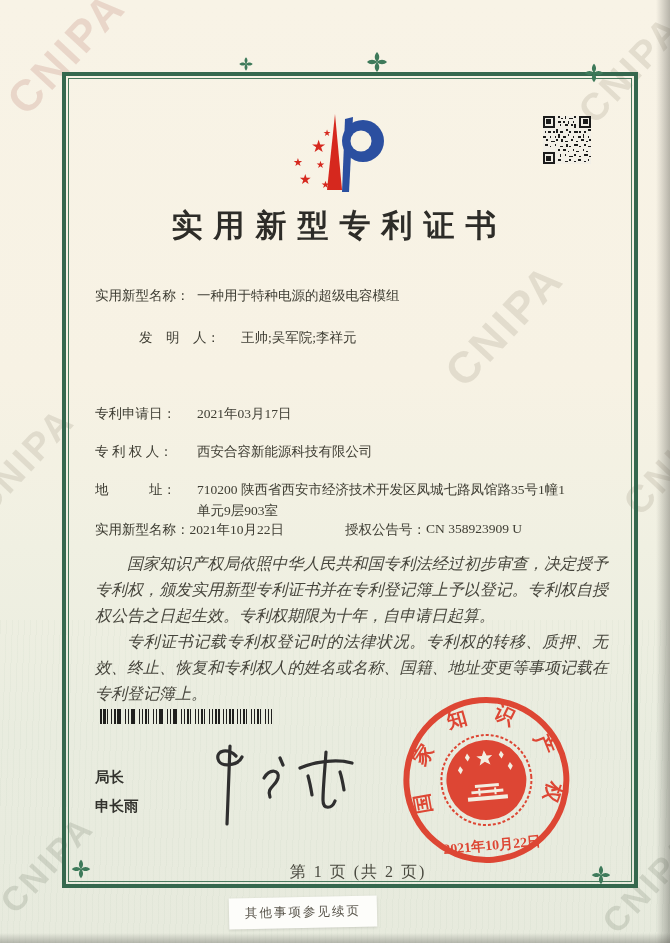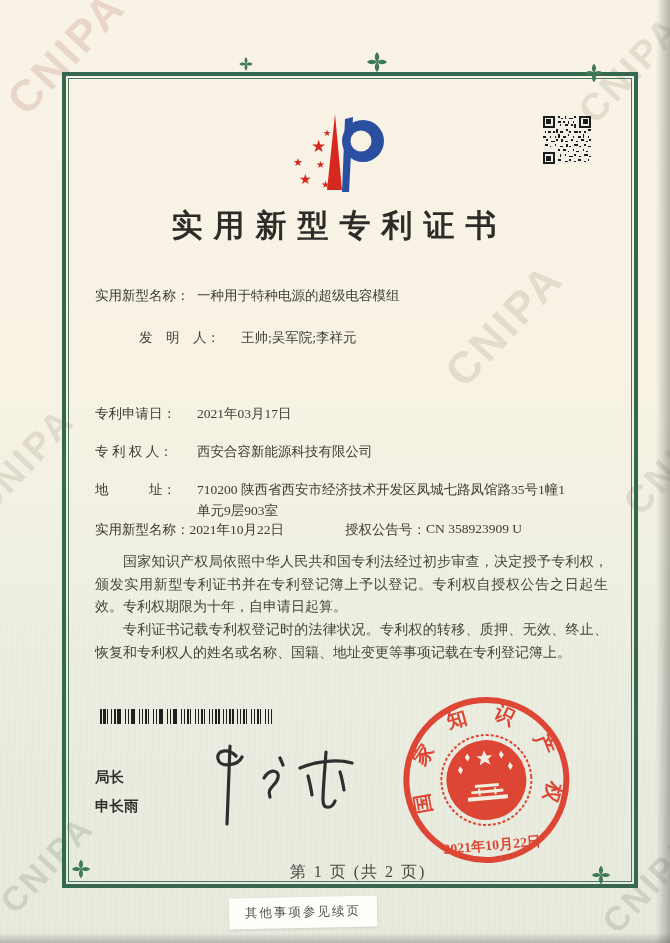--- a/index.html
+++ b/index.html
@@ -62,21 +62,21 @@
   .field-label{flex:0 0 102px;white-space:nowrap;}
   .field-value{flex:1;}
   .grant-row{
     position:absolute;left:95px;top:521px;width:515px;display:flex;
     font-size:13.5px;color:#3e3d33;
   }
   .grant-group1{width:250px;display:flex;}
   .grant-group2{display:flex;}
   .body-text{
     position:absolute;left:95px;top:551px;width:513px;
-    font-size:14px;color:#46453c;line-height:1.62;text-align:justify;
+    font-size:16px;color:#46453c;line-height:1.62;text-align:justify;font-style:italic;
   }
   .body-text p{margin:0;text-indent:2em;}
   .barcode{
     position:absolute;left:100px;top:709px;width:172px;height:15px;
     background:repeating-linear-gradient(90deg,
       #20201e 0 1.5px,transparent 1.5px 3px,
       #20201e 3px 5.5px,transparent 5.5px 6.5px,
       #20201e 6.5px 7.5px,transparent 7.5px 11px,
       #20201e 11px 12px,transparent 12px 14px);
   }

